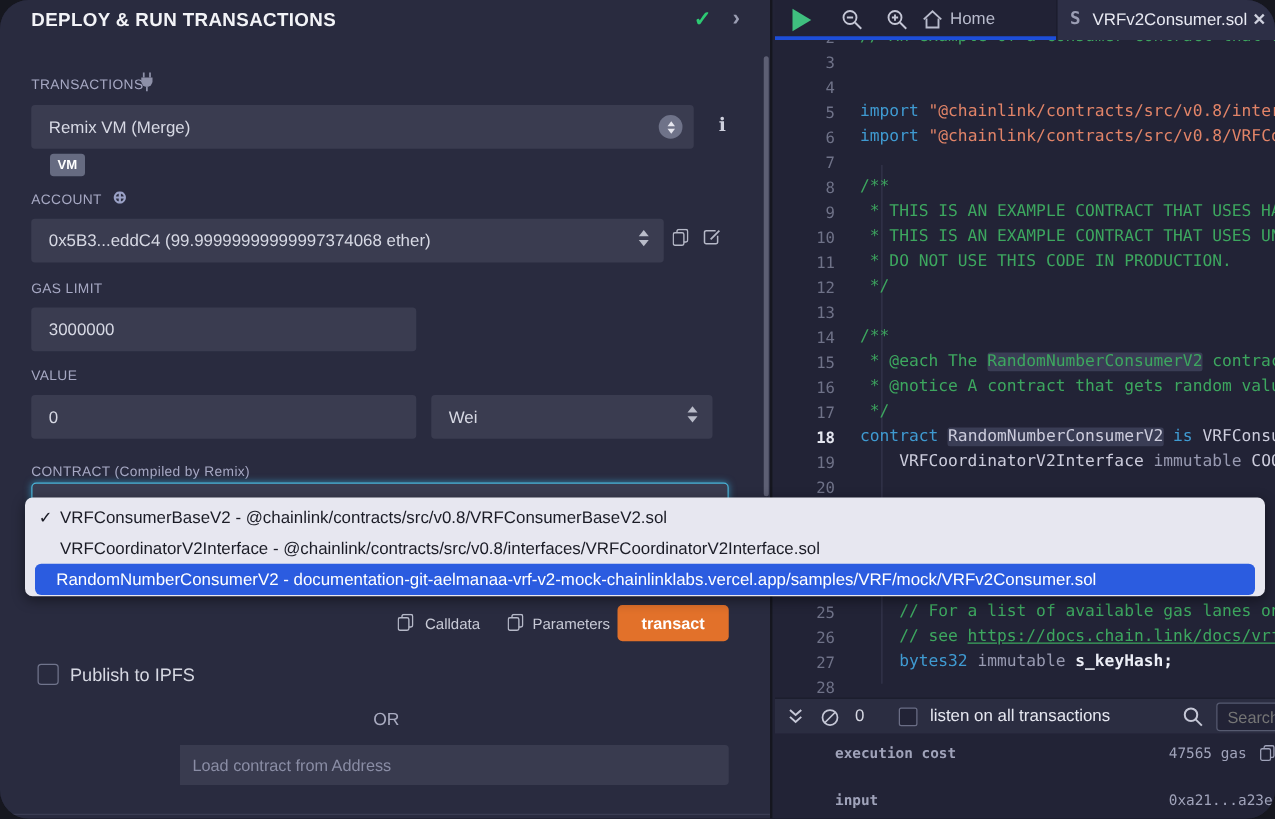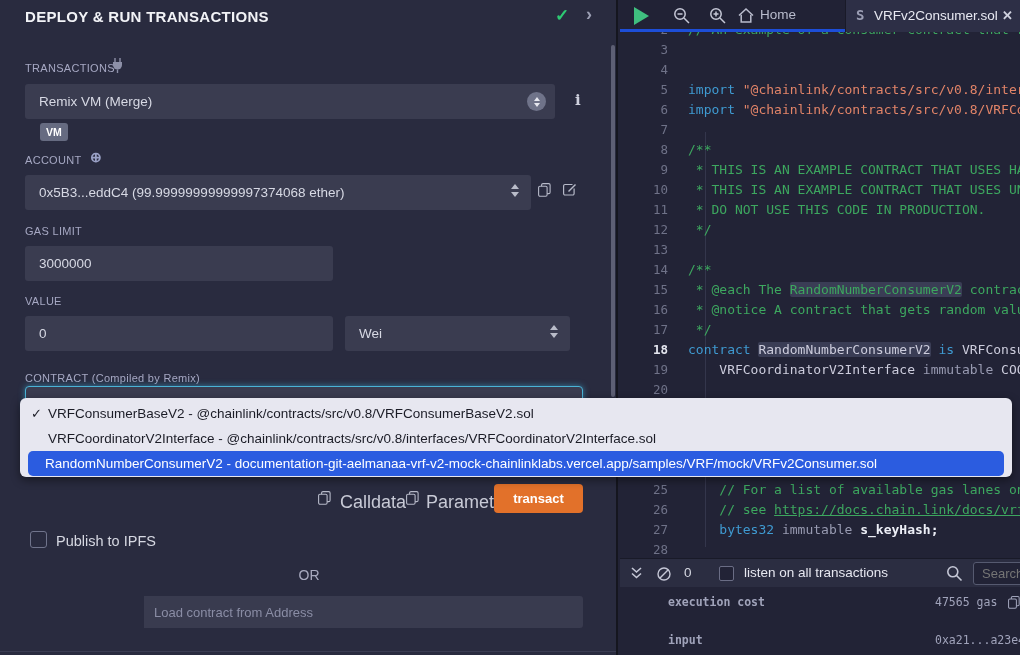--- a/index.html
+++ b/index.html
@@ -1,18 +1,18 @@
 <!DOCTYPE html>
 <html><head>
 <meta charset="utf-8">
 <style>
   html,body{margin:0;padding:0;background:#16171f;}
   *{box-sizing:border-box;}
   .app{position:relative;width:1020px;height:655px;overflow:hidden;
-       font-family:"Liberation Sans",sans-serif;background:#222336;}
+       font-family:"Liberation Sans",sans-serif;background:#222336;border-radius:23px;}
 
   
   .left-panel{position:absolute;left:0;top:0;width:618px;height:655px;
               background:#292b3f;border-right:2px solid #15161f;overflow:hidden;}
   .panel-title{position:absolute;left:25px;top:8px;font-size:15px;font-weight:700;
                color:#f2f3f7;letter-spacing:.3px;}
   .hdr-check{position:absolute;left:555px;top:5px;color:#2dca73;font-size:17px;font-weight:bold;}
   .hdr-chevron{position:absolute;left:586px;top:4px;color:#9b9eb3;font-size:18px;font-weight:bold;}
   .flabel{position:absolute;font-size:11px;color:#a6a8c3;letter-spacing:.3px;}
   .flabel .note{font-size:11px;color:#a6a8c3;}
@@ -27,21 +27,21 @@
   .circle-stepper .dn{border-left:3px solid transparent;border-right:3px solid transparent;border-top:4px solid #e6e7ef;width:0;height:0;}
   .vm-badge{position:absolute;left:40px;top:123px;background:#666b81;color:#fff;
             font-size:10.5px;font-weight:bold;padding:3px 6px;border-radius:3px;}
   .info-i{position:absolute;left:575px;top:91px;font-family:"DejaVu Serif",serif;
           font-weight:bold;font-size:15px;color:#ced0dd;}
   .plus-circle{color:#9aa1c6;font-size:14px;font-weight:bold;}
   .icon-btn{position:absolute;cursor:pointer;}
   .transact-btn{position:absolute;left:494px;top:484px;width:89px;height:29px;background:#e2712a;
                 border:none;border-radius:4px;color:#fff;font-size:13px;font-weight:600;
                 font-family:"Liberation Sans",sans-serif;}
-  .action-label{position:absolute;top:492px;font-size:18px;color:#c8cad6;}
+  .action-label{position:absolute;top:492px;font-size:12px;color:#c8cad6;}
   .checkbox{position:absolute;width:17px;height:17px;border:1px solid #70748c;border-radius:3px;background:transparent;}
   .publish-label{position:absolute;left:56px;top:533px;font-size:14.5px;color:#d6d8e2;}
   .or-label{position:absolute;left:0;top:567px;width:618px;text-align:center;font-size:14px;color:#a9abc0;font-weight:500;}
   .ataddr-btn{position:absolute;left:25px;top:596px;width:119px;height:32px;background:#2e5a74;
               border:none;border-radius:3px 0 0 3px;color:#e9edf2;font-size:13px;font-weight:600;
               font-family:"Liberation Sans",sans-serif;}
   .ataddr-input{position:absolute;left:144px;top:596px;width:439px;height:32px;background:#393b4f;
                 border:none;border-radius:0 3px 3px 0;color:#d7d9e4;font-size:13px;padding:0 10px;
                 font-family:"Liberation Sans",sans-serif;}
   .ataddr-input::placeholder{color:#8a8da5;}

